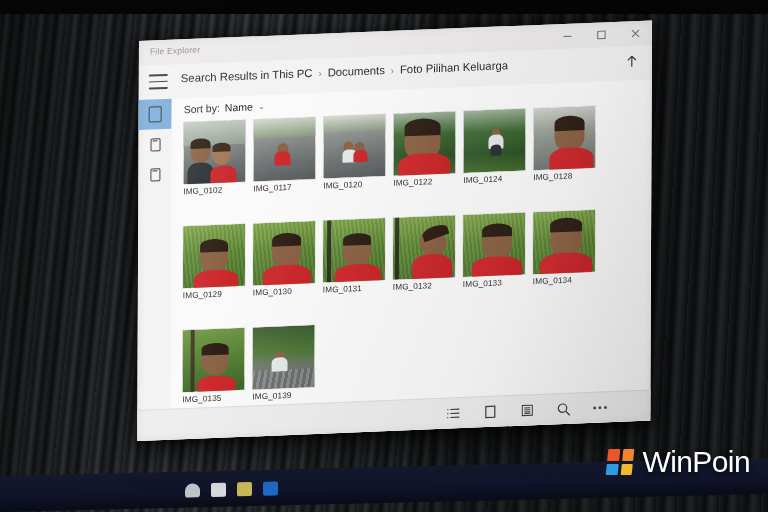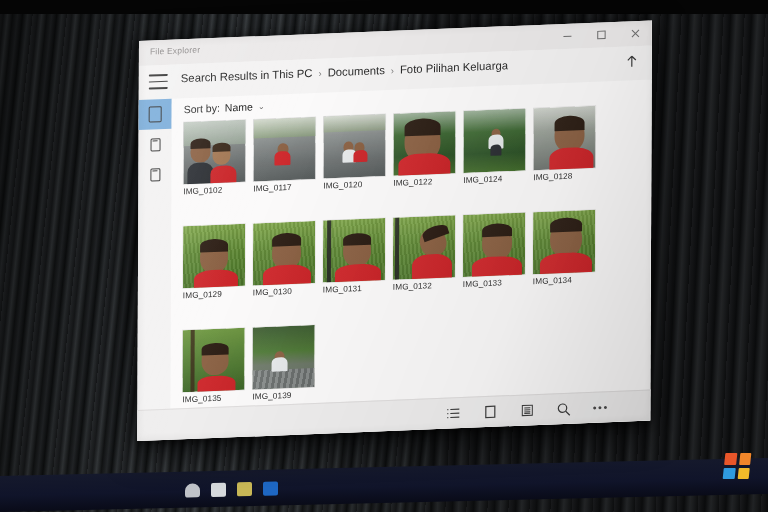--- a/index.html
+++ b/index.html
@@ -427,13 +427,14 @@
   </div>
 </div>
 
 <div id="wm">
   <div id="wm-logo">
     <i style="background:#e8562a;"></i>
       <i style="background:#f0862a;"></i>
     <i style="background:#2f9ae0;"></i>
       <i style="background:#f0b92a;"></i>
   </div>
+  <div id="wm-text">WinPoin</div>
 </div>
 
 </body></html>

